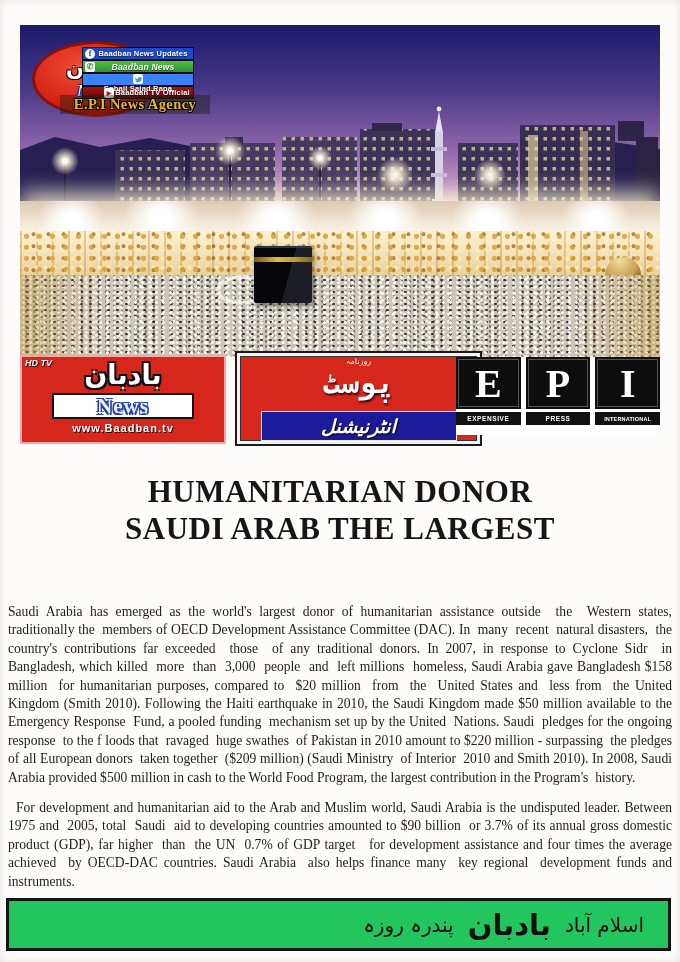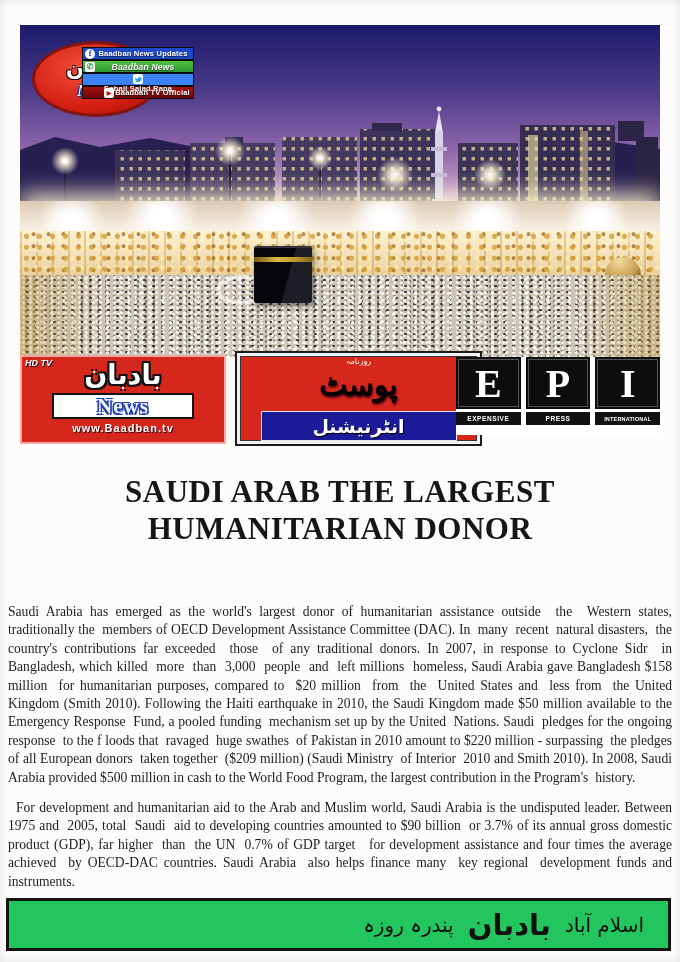--- a/index.html
+++ b/index.html
@@ -153,28 +153,29 @@
     position:absolute; left:237px; top:353px; width:243px; height:91px;
     background:#d5271b; border:3px solid #f2f2f2; outline:2px solid #1c1c1c; z-index:6;
     box-shadow: inset 0 0 0 1px #333;
     display:flex; flex-direction:column; align-items:center;
   }
   .bm-tag {
     font-family:"DejaVu Sans", sans-serif; font-size:8px; color:#ffe;
     line-height:10px; margin-top:1px;
   }
   .bm-title {
-    font-family:Liberation Sans, sans-serif; font-weight:bold; font-size:30px;
-    color:#000000; line-height:36px; text-shadow:1px 2px 2px #401;
+    font-family:Liberation Mono, monospace; font-weight:bold; font-size:30px;
+    color:#ffffff; line-height:36px; text-shadow:1px 2px 2px #401;
   }
   .bm-sub {
     width:196px; height:30px; margin-top:8px; background:#1b1b9a;
     border:1px solid #e8e8e8; display:flex; align-items:center; justify-content:center;
     font-family:"DejaVu Sans", sans-serif; font-weight:bold; font-size:19px; color:#fff;
     text-shadow:1px 1px 1px #000;
+    font-style:italic;
   }
 
   .banner-epi {
     position:absolute; left:456px; top:357px; width:204px; height:78px; z-index:6;
     display:flex; gap:5px; background:#fff;
   }
   .epi-cell { flex:1; display:flex; flex-direction:column; }
   .epi-letter {
     height:52px; background:#0d0d0d; color:#fff;
     font:bold 40px "Liberation Serif", serif;
@@ -317,20 +318,21 @@
             </svg>
         </span>
         <span class="slabel">Sohail Sajad Rana</span>
       </div>
       <div class="srow yt">
         <span class="sicon">▶</span>
         <span class="slabel">Baadban TV Official</span>
       </div>
     </div>
 
+    <div class="agency">E.P.I News Agency</div>
   </div>
 
   <div class="banner-left">
     <span class="hdtv">HD TV</span>
     <div class="bl-urdu">بادبان</div>
     <div class="bl-newsbox">
       <span>News</span>
     </div>
     <div class="bl-url">www.Baadban.tv</div>
   </div>
@@ -350,22 +352,22 @@
       <div class="epi-letter">P</div>
       <div class="epi-label">PRESS</div>
     </div>
     <div class="epi-cell">
       <div class="epi-letter">I</div>
       <div class="epi-label">INTERNATIONAL</div>
     </div>
   </div>
 
   <h1 class="headline">
+    <span>HUMANITARIAN DONOR</span>
     <span>SAUDI ARAB THE LARGEST</span>
-    <span>HUMANITARIAN DONOR</span>
   </h1>
 
   <div class="article">
     <p>Saudi Arabia has emerged as the world's largest donor of humanitarian assistance outside  the  Western states, traditionally the  members of OECD Development Assistance Committee (DAC). In  many  recent  natural disasters,  the  country's contributions far exceeded  those  of any traditional donors. In 2007, in response to Cyclone Sidr  in Bangladesh, which killed  more  than  3,000  people  and  left millions  homeless, Saudi Arabia gave Bangladesh $158 million  for humanitarian purposes, compared to  $20 million  from  the  United States and  less from  the United  Kingdom (Smith 2010). Following the Haiti earthquake in 2010, the Saudi Kingdom made $50 million available to the Emergency Response  Fund, a pooled funding  mechanism set up by the United  Nations. Saudi  pledges for the ongoing response  to the f loods that  ravaged  huge swathes  of Pakistan in 2010 amount to $220 million - surpassing  the pledges of all European donors  taken together  ($209 million) (Saudi Ministry  of Interior  2010 and Smith 2010). In 2008, Saudi Arabia provided $500 million in cash to the World Food Program, the largest contribution in the Program's  history.</p>
     <p>For development and humanitarian aid to the Arab and Muslim world, Saudi Arabia is the undisputed leader. Between  1975 and  2005, total  Saudi  aid to developing countries amounted to $90 billion  or 3.7% of its annual gross domestic  product (GDP), far higher  than  the UN  0.7% of GDP target   for development assistance and four times the average achieved  by OECD-DAC countries. Saudi Arabia  also helps finance many  key regional  development funds and instruments.</p>
   </div>
 
   <div class="footer">
     <span class="f-pre">پندرہ روزہ</span>
     <span class="f-brand">بادبان</span>

